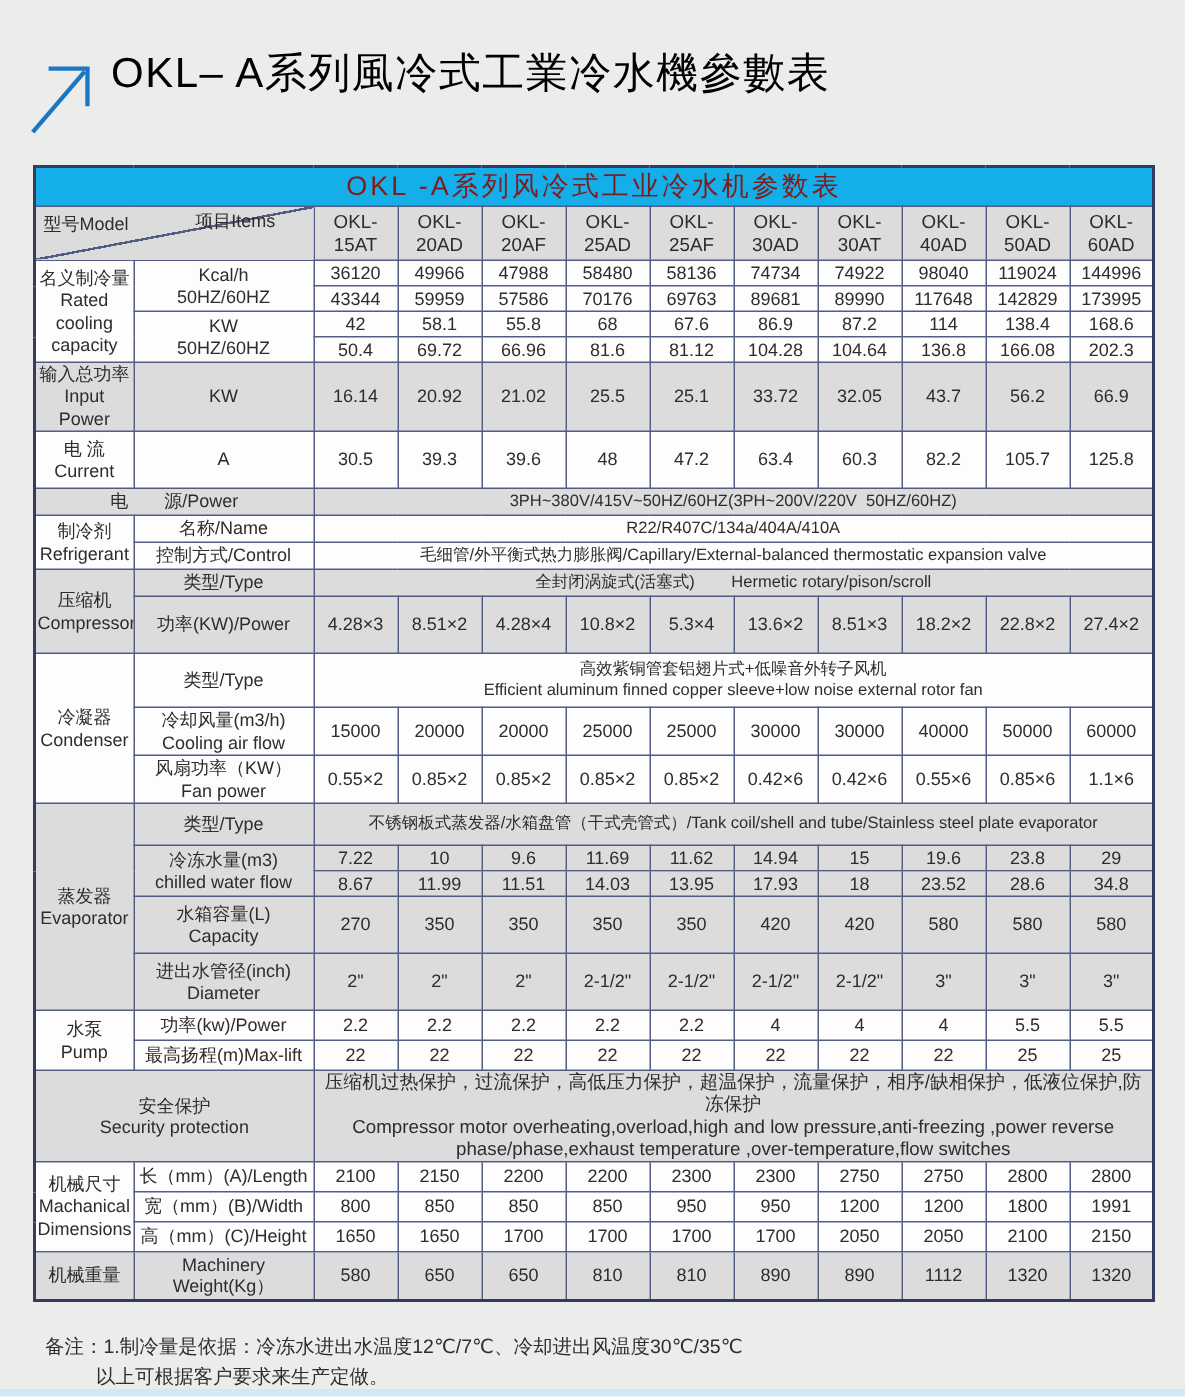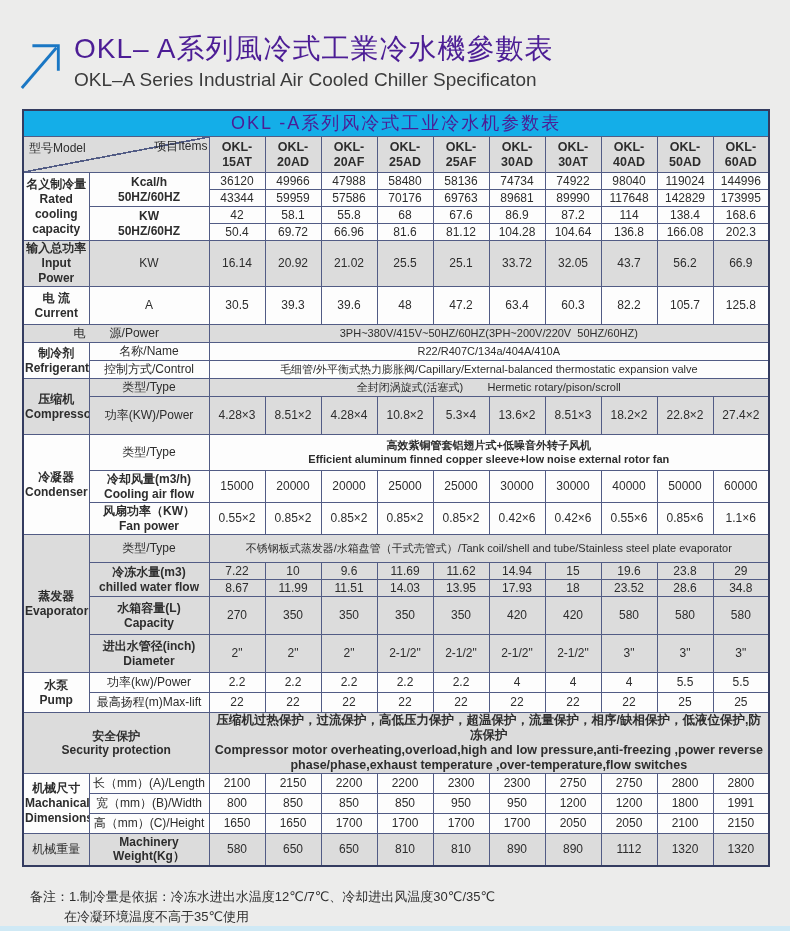--- a/index.html
+++ b/index.html
@@ -6,77 +6,76 @@
   body{
     width:790px;height:931px;position:relative;overflow:hidden;
     background:#ececeb;
     font-family:"Liberation Sans","DejaVu Sans",sans-serif;
     color:#2d2d2d;
   }
   
   .top{display:flex;align-items:flex-start;padding:34px 0 0 18px;}
   .logo{flex:0 0 52px;padding-top:4px;}
   .titles{padding-left:4px;}
-  .title-zh{font-size:28px;color:#4c1d95;letter-spacing:1px;line-height:1.1;}
+  .title-zh{font-size:28px;color:#000000;letter-spacing:1px;line-height:1.1;}
   .title-en{font-size:19px;color:#3b3b3b;margin-top:4px;}
   
   table{
     border-collapse:collapse;table-layout:fixed;
     width:746px;margin:13px 0 0 22px;
     background:#fdfdfd;border:2px solid #343c60;
   }
   td{
     border:1px solid #525c85;
     font-size:12px;text-align:center;vertical-align:middle;
     padding:0 1px;line-height:1.2;color:#2d2d2d;overflow:hidden;
   }
   tr.cap td{
-    background:#14aee8;color:#4c1d95;font-size:18px;letter-spacing:2px;
+    background:#14aee8;color:#7f1d1d;font-size:18px;letter-spacing:2px;
     height:25px;line-height:25px;padding:0;
   }
   tr.g td{background:#dcdcdc;}
   tr.w td{background:#fdfdfd;}
-  .pre{white-space:pre-line;font-weight:bold;}
+  .pre{white-space:pre-line;}
   .prew{white-space:pre-wrap;}
   .hdr td{font-size:12.5px;line-height:1.15;}
   .h17{height:17px;} .h18{height:18px;} .h20{height:20px;} .h21{height:20px;}
   .h28{height:28px;} .h32{height:32px;} .h34{height:38px;} .h36{height:36px;}
   .h48{height:48px;}
   .cat{font-size:12px;line-height:1.25;}
   .item{font-size:12px;line-height:1.2;}
   .val{font-size:12px;}
   .wide{font-size:11px;}
   
   .corner{position:relative;padding:0;}
   .diag{position:absolute;left:0;top:0;right:0;bottom:0;
     background:linear-gradient(to bottom right,
       transparent calc(50% - 0.8px), #525c85 calc(50% - 0.8px),
       #525c85 calc(50% + 0.8px), transparent calc(50% + 0.8px));}
   .corner .model{position:absolute;left:5px;bottom:16px;font-size:12px;}
-  .corner .items{position:absolute;right:1px;top:3px;font-size:12px;}
+  .corner .items{position:absolute;right:25px;top:3px;font-size:12px;}
   
   .notes{margin:20px 0 0 30px;font-size:13px;color:#2e2e2e;line-height:1.55;}
   .notes .ind1{padding-left:26px;}
   .notes .ind2{padding-left:34px;}
   
   .strip{position:absolute;left:0;bottom:0;width:100%;height:5px;background:#cfe9f5;}
 </style>
 </head>
 <body>
 
 <div class="top">
   <div class="logo">
     <svg width="48" height="54" viewBox="0 0 50 56">
       <path d="M15 8 L42 8 L42 34" fill="none" stroke="#1a77c4" stroke-width="3"></path>
       <path d="M4 52 L40 10" fill="none" stroke="#1a77c4" stroke-width="3"></path>
     </svg>
   </div>
   <div class="titles">
     <div class="title-zh">OKL– A系列風冷式工業冷水機參數表</div>
-    <div class="title-en">OKL–A Series Industrial Air Cooled Chiller Specificaton</div>
   </div>
 </div>
 
 <table>
   <colgroup>
     <col style="width:66px">
       <col style="width:120px">
     <col style="width:56px">
       <col style="width:56px">
       <col style="width:56px">
@@ -437,18 +436,17 @@
         <td class="val">890</td>
         <td class="val">1112</td>
         <td class="val">1320</td>
         <td class="val">1320</td>
   </tr>
 </tbody>
   </table>
 
 <div class="notes">
   <div>备注：1.制冷量是依据：冷冻水进出水温度12℃/7℃、冷却进出风温度30℃/35℃</div>
-  <div class="ind2">在冷凝环境温度不高于35℃使用</div>
   <div class="ind2">以上可根据客户要求来生产定做。</div>
 
 </div>
 
 <div class="strip"></div>
 
 </body></html>

